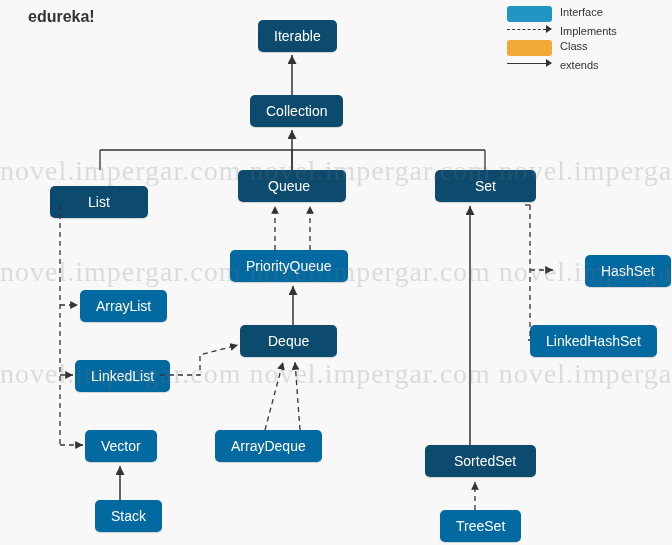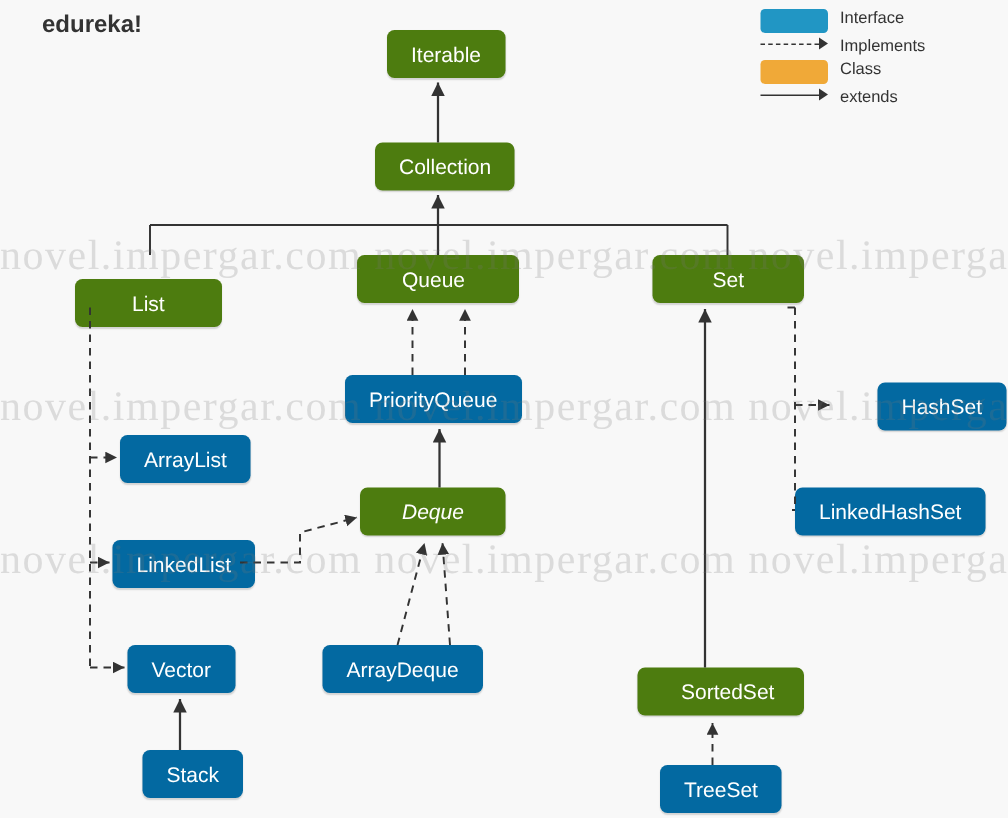--- a/index.html
+++ b/index.html
@@ -63,21 +63,21 @@
   .node {
     position: absolute;
     padding: 8px 16px;
     border-radius: 5px;
     color: #fff;
     font-size: 14px;
     text-align: center;
     box-shadow: 0 1px 1px rgba(0,0,0,0.15);
     white-space: nowrap;
   }
-  .interface { background: #4d7c0f; }
+  .interface { background: #0c4a6e; }
   .class     { background: #0369a1; }
 
   
   .watermark {
     position: absolute;
     top: 0; left: 0; right: 0; bottom: 0;
     pointer-events: none;
     display: flex;
     flex-direction: column;
     justify-content: space-around;
@@ -130,21 +130,21 @@
 </div>
 
 <div class="node interface" style="left:258px; top:20px;">Iterable</div>
 <div class="node interface" style="left:250px; top:95px;">Collection</div>
 <div class="node interface" style="left:50px;  top:186px; padding-left:38px; padding-right:38px;">List</div>
 <div class="node interface" style="left:238px; top:170px; padding-left:30px; padding-right:36px;">Queue</div>
 <div class="node interface" style="left:435px; top:170px; padding-left:40px; padding-right:40px;">Set</div>
 
 <div class="node class" style="left:230px; top:250px;">PriorityQueue</div>
 <div class="node class" style="left:80px;  top:290px;">ArrayList</div>
-<div class="node interface" style="left:240px; top:325px; padding-left:28px; padding-right:28px;font-style:italic;">Deque</div>
+<div class="node interface" style="left:240px; top:325px; padding-left:28px; padding-right:28px;">Deque</div>
 <div class="node class" style="left:75px;  top:360px;">LinkedList</div>
 <div class="node class" style="left:85px;  top:430px;text-align:right;">Vector</div>
 <div class="node class" style="left:215px; top:430px;">ArrayDeque</div>
 <div class="node class" style="left:95px;  top:500px;">Stack</div>
 
 <div class="node interface" style="left:425px; top:445px; padding-left:29px; padding-right:20px;">SortedSet</div>
 <div class="node class" style="left:440px; top:510px;">TreeSet</div>
 <div class="node class" style="left:555px; top:255px;margin-left:30px;">HashSet</div>
 <div class="node class" style="left:530px; top:325px;">LinkedHashSet</div>
 

